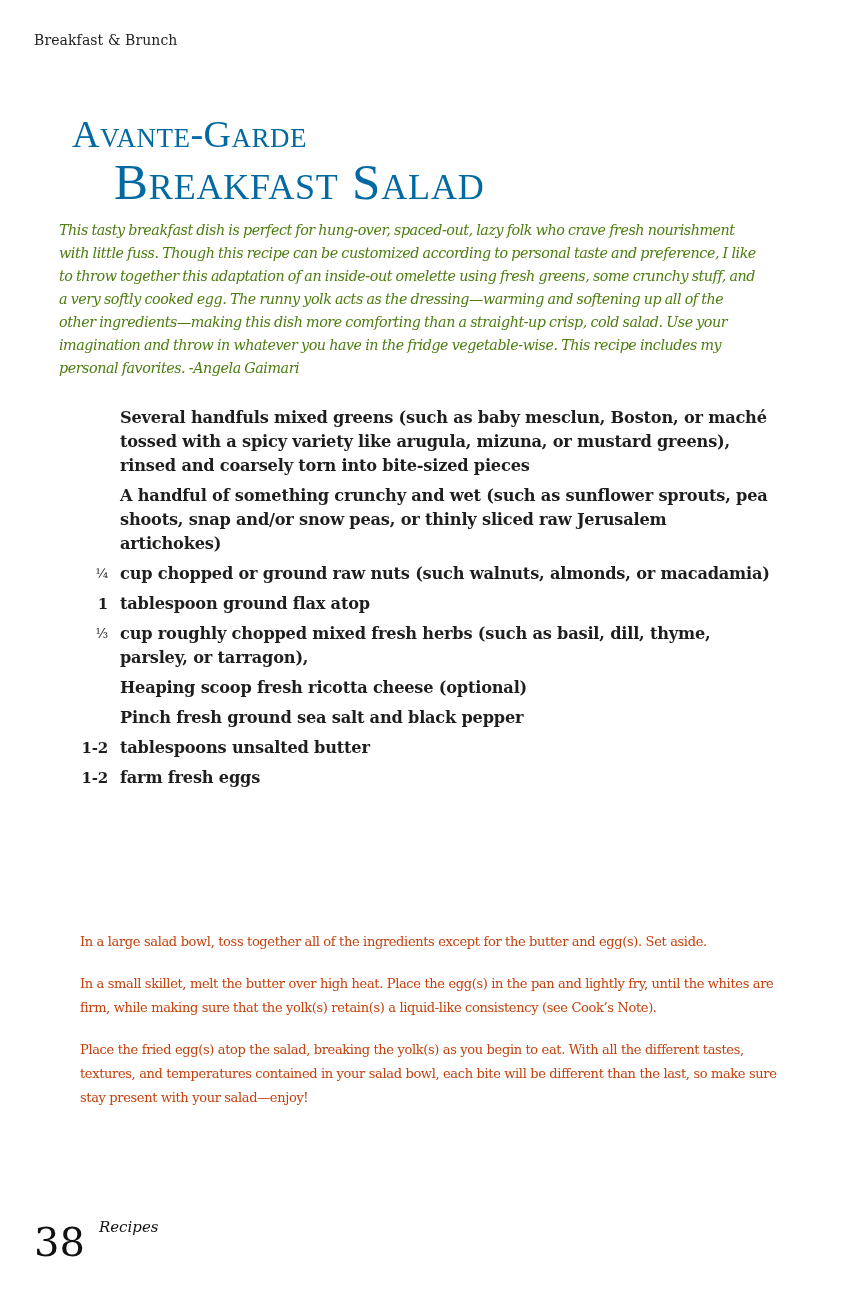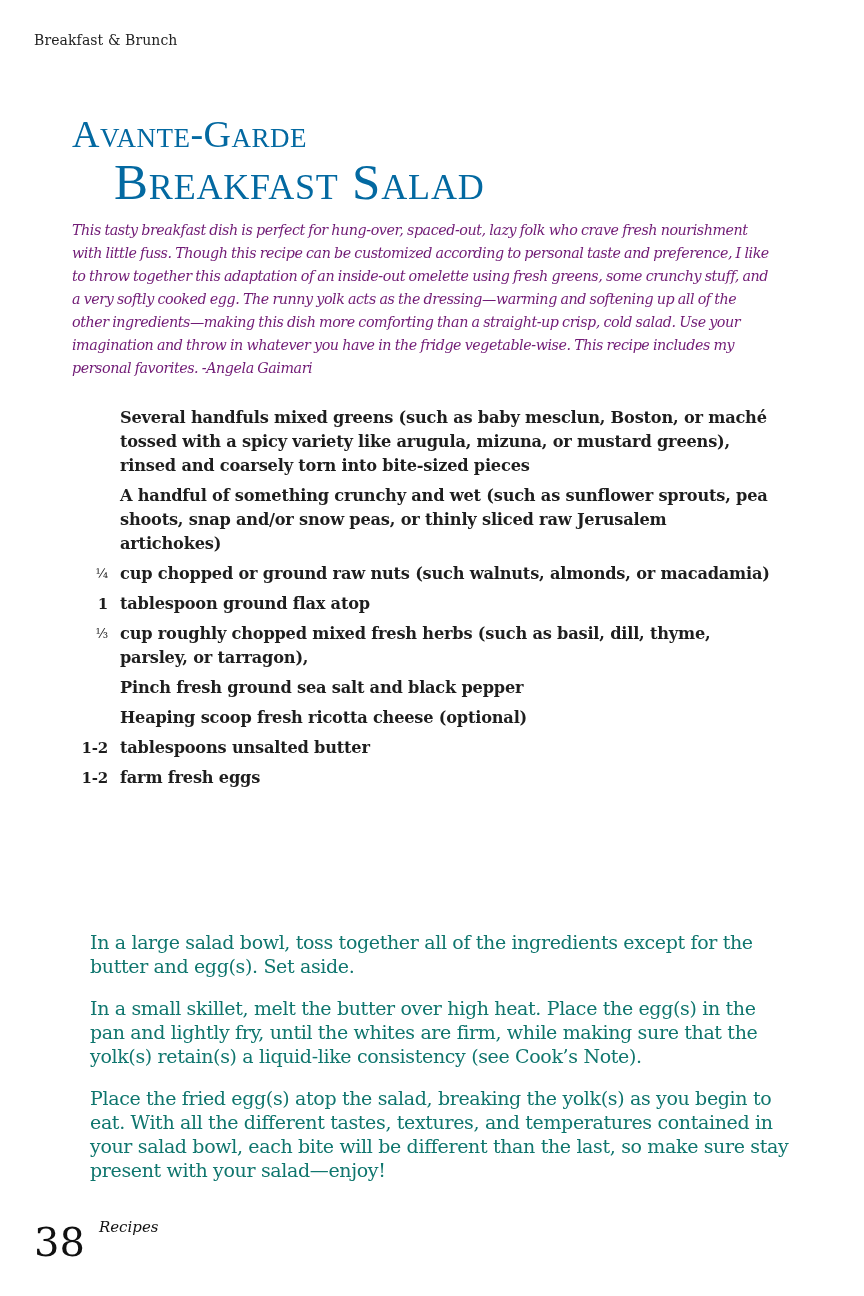--- a/index.html
+++ b/index.html
@@ -41,28 +41,28 @@
     .title-line2 {
       margin-left: 42px;
       font-size: 51px;
       line-height: 52px;
       font-variant: small-caps;
       letter-spacing: 0.8px;
       white-space: nowrap;
     }
     .intro {
       position: absolute;
-      left: 72px;
+      left: 59px;
       top: 219px;
       width: 700px;
       font-family: "DejaVu Serif", serif;
       font-style: italic;
       font-size: 14.3px;
       line-height: 23px;
-      color: #701a75;
+      color: #4d7c0f;
       letter-spacing: -0.45px;
       word-spacing: -0.5px;
     }
     .ingredients {
       position: absolute;
       left: 72px;
       top: 406px;
       width: 700px;
       font-family: "DejaVu Serif", serif;
       font-weight: bold;
@@ -83,27 +83,27 @@
       box-sizing: border-box;
       font-size: 15px;
     }
     .ing-qty.frac { font-size: 13px; font-weight: normal; }
     .ing-text {
       flex: 1;
       width: 640px;
     }
     .directions {
       position: absolute;
-      left: 90px;
+      left: 80px;
       top: 930px;
       width: 700px;
       font-family: "DejaVu Serif", serif;
-      font-size: 19px;
+      font-size: 13px;
       line-height: 24px;
-      color: #0f766e;
+      color: #c2410c;
       letter-spacing: -0.35px;
     }
     .directions p {
       margin: 0 0 18px 0;
     }
     .footer {
       position: absolute;
       left: 34px;
       top: 1218px;
       display: flex;
@@ -150,25 +150,25 @@
   <div class="ing-row">
     <span class="ing-qty">1</span>
     <span class="ing-text">tablespoon ground flax atop</span>
   </div>
   <div class="ing-row">
     <span class="ing-qty frac">⅓</span>
     <span class="ing-text">cup roughly chopped mixed fresh herbs (such as basil, dill, thyme, parsley, or tarragon),</span>
   </div>
   <div class="ing-row">
     <span class="ing-qty"></span>
-    <span class="ing-text">Pinch fresh ground sea salt and black pepper</span>
+    <span class="ing-text">Heaping scoop fresh ricotta cheese (optional)</span>
   </div>
   <div class="ing-row">
     <span class="ing-qty"></span>
-    <span class="ing-text">Heaping scoop fresh ricotta cheese (optional)</span>
+    <span class="ing-text">Pinch fresh ground sea salt and black pepper</span>
   </div>
   <div class="ing-row">
     <span class="ing-qty">1-2</span>
     <span class="ing-text">tablespoons unsalted butter</span>
   </div>
   <div class="ing-row">
     <span class="ing-qty">1-2</span>
     <span class="ing-text">farm fresh eggs</span>
   </div>
 </div>

